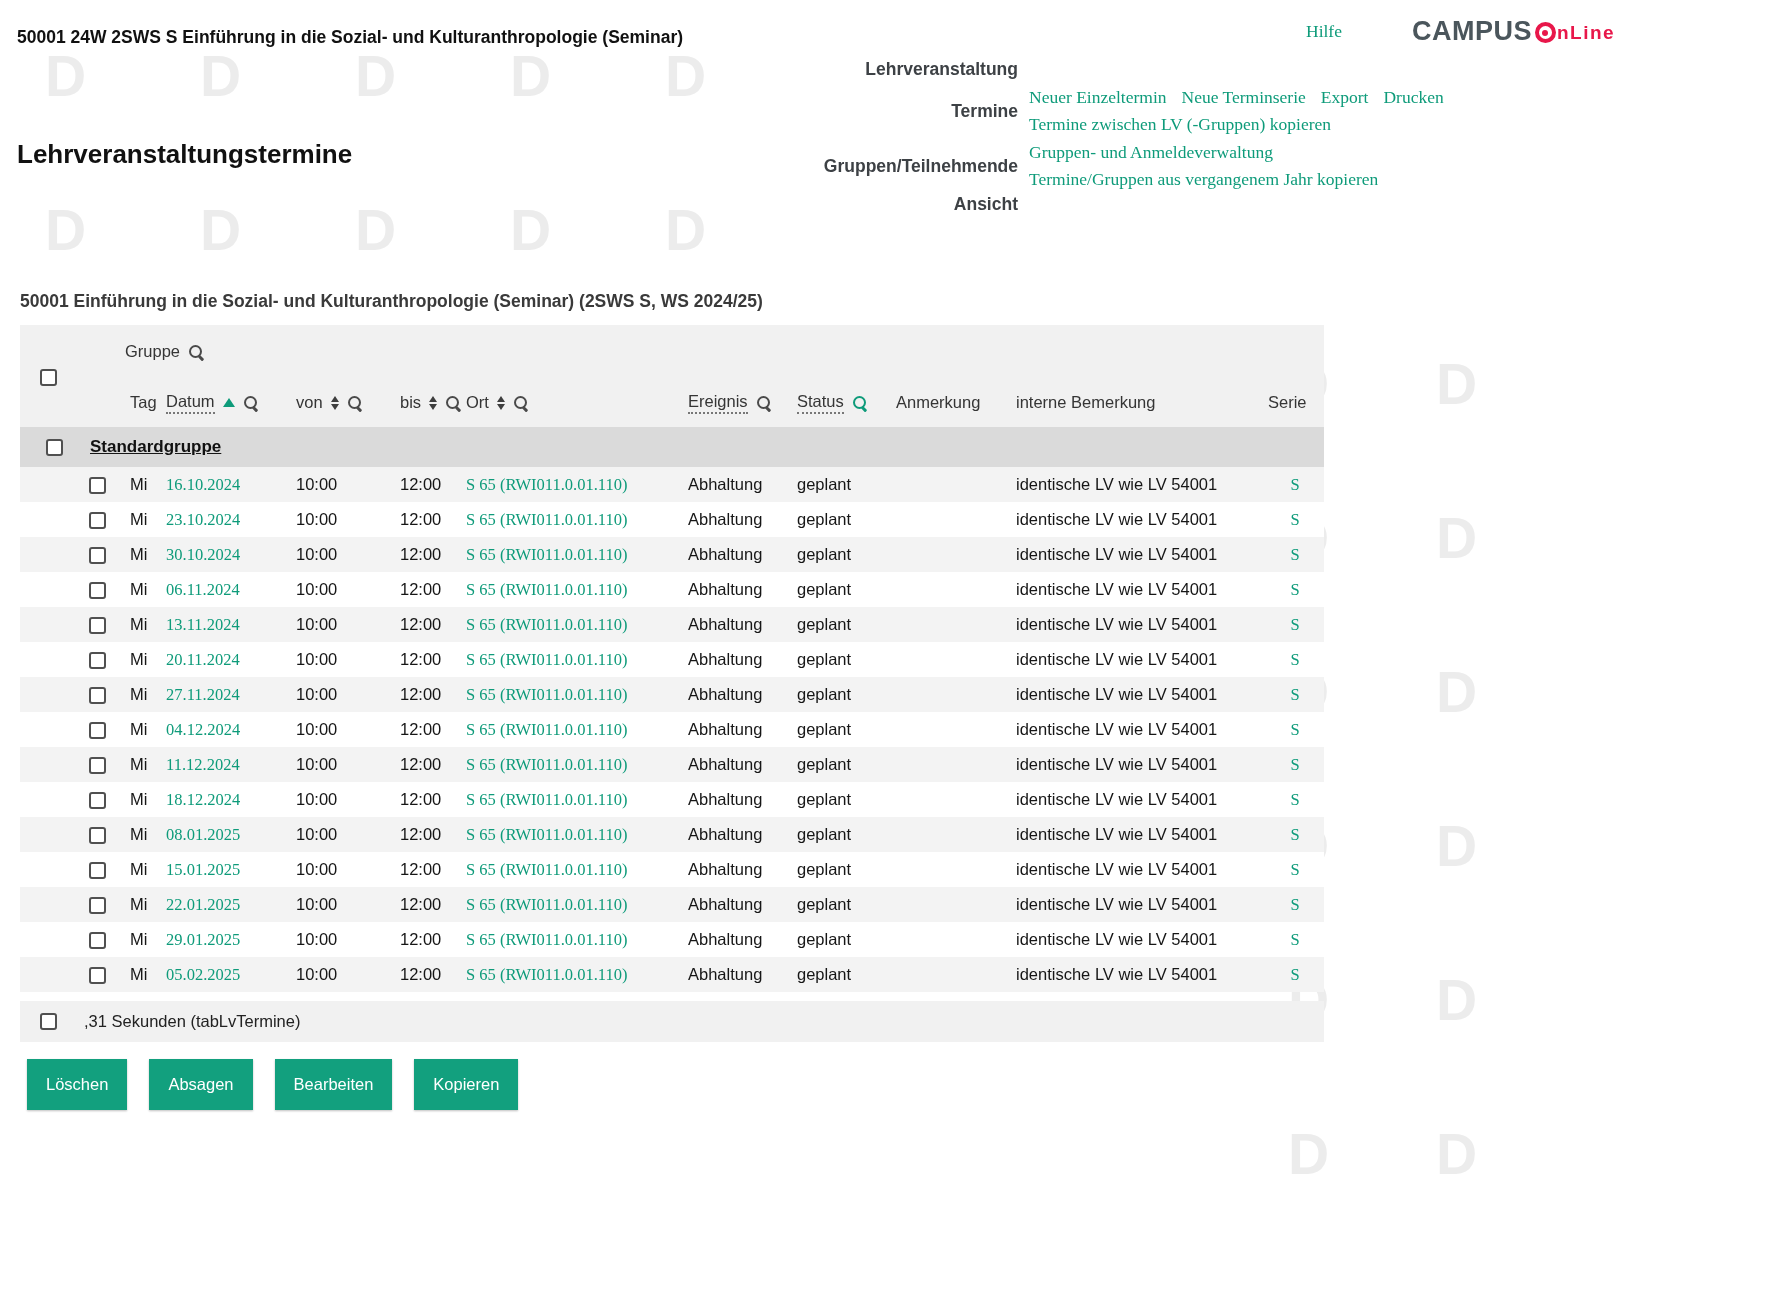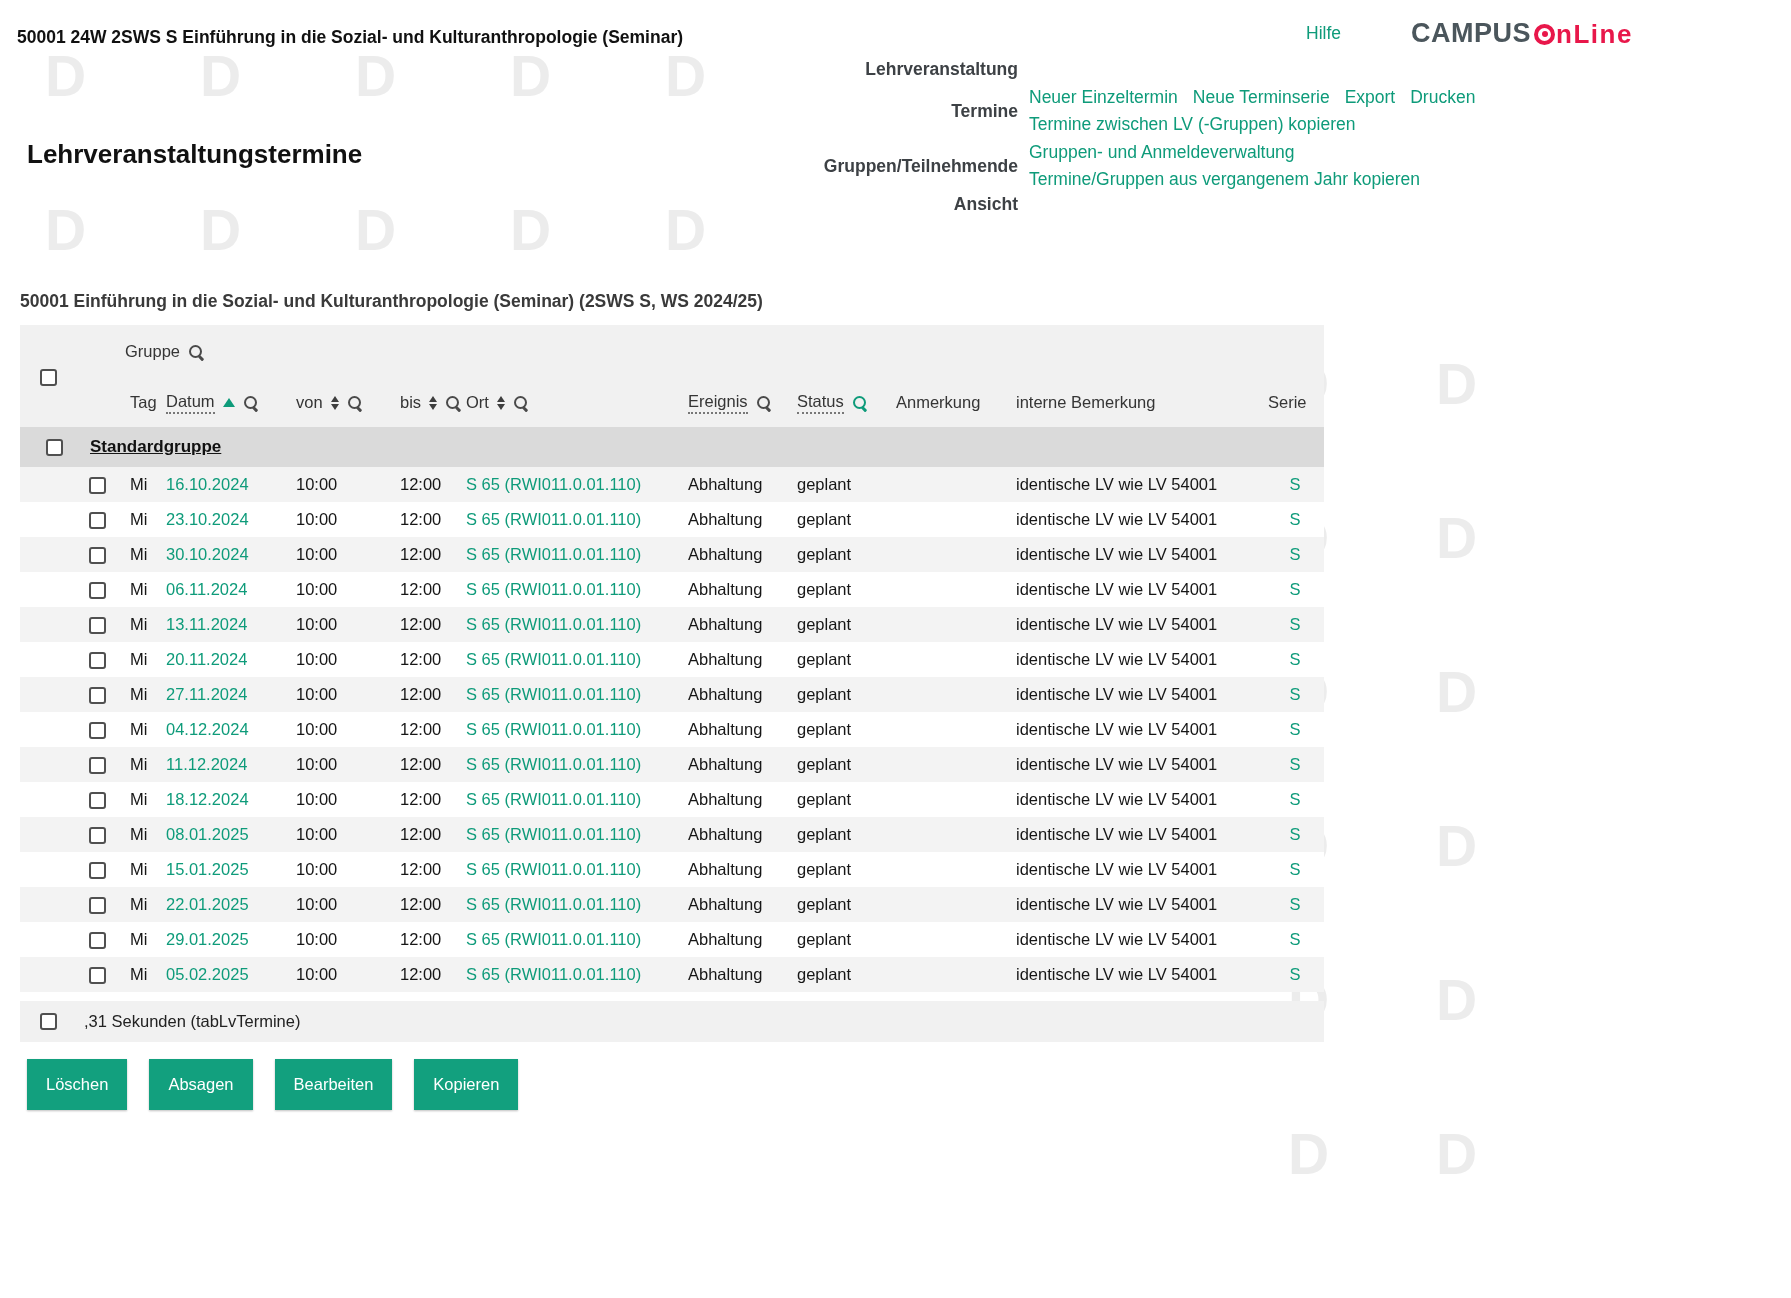--- a/index.html
+++ b/index.html
@@ -15,36 +15,36 @@
   .page{position:relative;width:1791px;height:1298px;overflow:hidden;background:#fff;
         font-family:"Liberation Sans",sans-serif;color:#1a1a1a;}
   
   .watermark-layer{position:absolute;inset:0;z-index:0;}
   .wm{position:absolute;font-size:57px;font-weight:bold;color:#ececec;line-height:1;user-select:none;}
   .content{position:relative;z-index:1;}
 
   
   .topbar-title{position:absolute;left:17px;top:27px;font-size:17.5px;font-weight:bold;color:#111;white-space:nowrap;}
   .top-right{position:absolute;left:1306px;top:16px;display:flex;align-items:center;gap:30px;}
-  .glink{color:var(--accent);text-decoration:none;cursor:pointer;}
+  .glink{color:var(--accent);text-decoration:none;cursor:pointer;font-family:Liberation Serif, serif;}
   .help-link{font-size:17.5px;}
   .logo{display:inline-flex;align-items:center;margin-left:40px;}
   .logo-campus{font-size:27px;font-weight:bold;color:#4b565c;letter-spacing:.5px;}
   .logo-o{position:relative;width:21px;height:21px;border:4.5px solid var(--red);border-radius:50%;display:inline-block;margin:2px 1px 0 3px;}
   .logo-o::after{content:"";position:absolute;left:50%;top:50%;width:6px;height:6px;margin:-3px 0 0 -3px;background:var(--red);border-radius:50%;}
-  .logo-nline{font-size:26px;font-weight:bold;color:var(--red);letter-spacing:1.5px;margin-top:3px;}
+  .logo-nline{font-size:19px;font-weight:bold;color:var(--red);letter-spacing:1.5px;margin-top:3px;}
 
   
   .menu{position:absolute;left:688px;top:56px;font-size:17.5px;}
   .menu-row{display:grid;grid-template-columns:330px auto;column-gap:11px;align-items:center;}
   .menu-label{text-align:right;font-weight:bold;color:#3d4145;white-space:nowrap;}
   .menu-line{display:flex;gap:15px;line-height:27.5px;min-height:27.5px;}
   .menu-link{white-space:nowrap;}
 
-  .page-heading{position:absolute;left:27px;top:139px;margin:0;font-size:26px;font-weight:bold;color:#111;}
+  .page-heading{position:absolute;left:17px;top:139px;margin:0;font-size:26px;font-weight:bold;color:#111;}
 
   
   .main{position:absolute;left:20px;top:291px;width:1304px;}
   .table-title{text-align:left;font-weight:bold;font-size:17.5px;color:#3a3a3a;margin:0 0 13px 0;}
 
   table{border-collapse:collapse;table-layout:fixed;width:1304px;font-size:16.5px;color:#161616;}
   th{font-weight:normal;color:#353535;text-align:left;padding:0;}
   td{padding:0;vertical-align:middle;}
   thead th{background:var(--hdr-bg);vertical-align:middle;cursor:pointer;}
   .h-gruppe{height:53px;}

